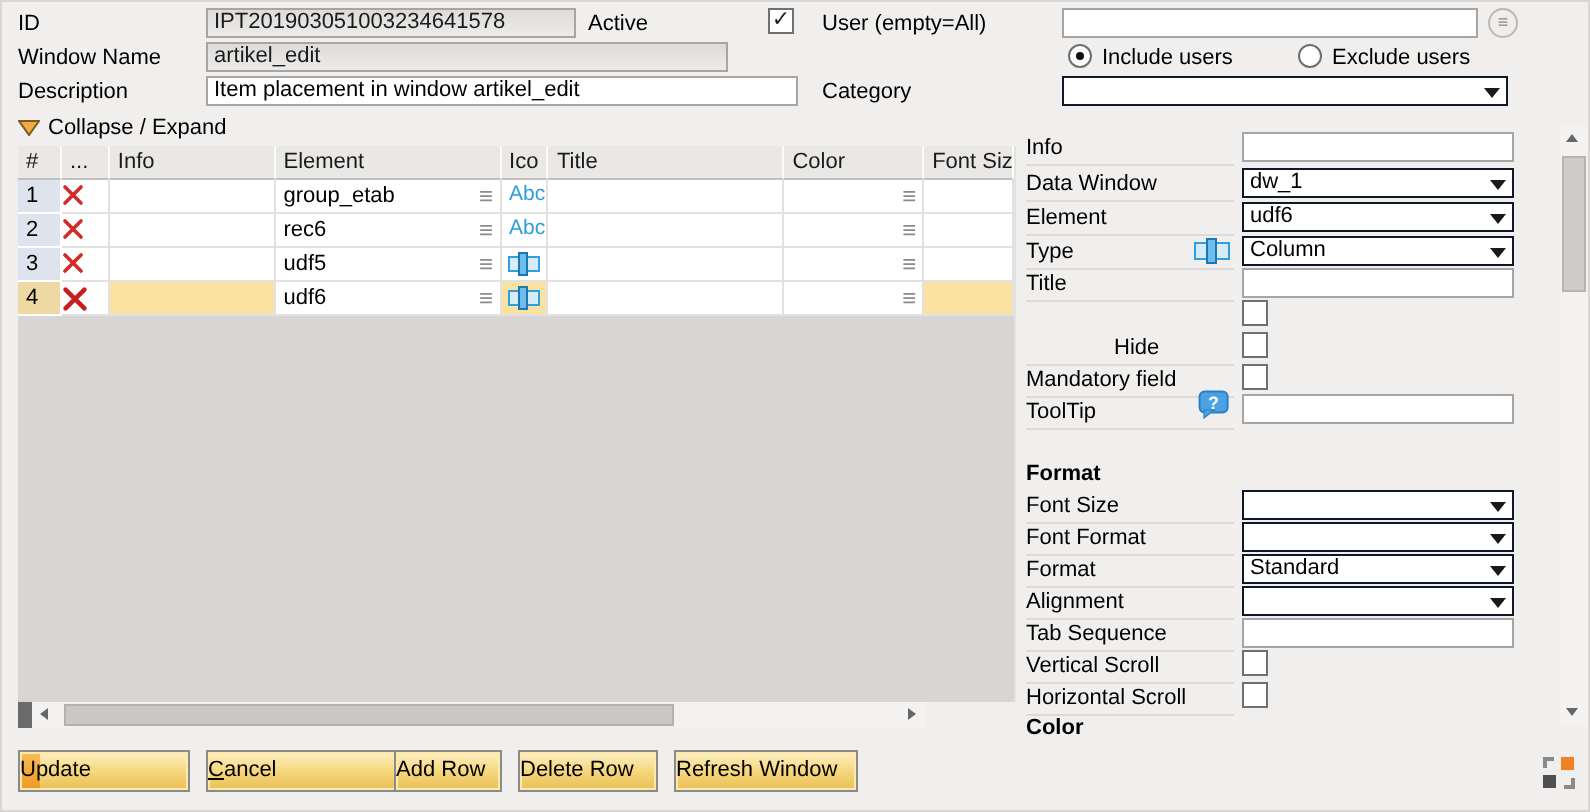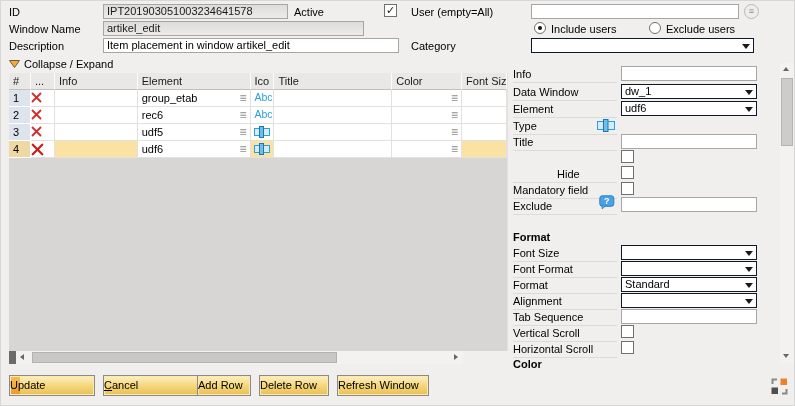--- a/index.html
+++ b/index.html
@@ -220,33 +220,34 @@
   <div class="dd pctl-dd" style="top:83px;"><span>dw_1</span><span class="dd-arrow"></span></div>
 
   <div class="plabel" style="top:101px;">Element</div>
   <div class="dd pctl-dd" style="top:100px;"><span>udf6</span><span class="dd-arrow"></span></div>
 
   <div class="plabel" style="top:118px;">Type</div>
   <svg class="icon-abs" style="left:596px;top:118px;" width="18" height="13" viewBox="0 0 18 13">
       <rect x="0.5" y="2.5" width="17" height="8" fill="#d6ecf9" stroke="#2b9fe0"></rect>
       <rect x="6.5" y="0.5" width="4.5" height="12" fill="#6fbde8" stroke="#1b78b5"></rect>
     </svg>
+  <div class="dd pctl-dd" style="top:117px;"><span>Column</span><span class="dd-arrow"></span></div>
 
   <div class="plabel" style="top:134px;">Title</div>
   <div class="inp pctl-inp" style="top:133px;"></div>
 
   <div class="cb" style="left:620px;top:149px;"></div>
 
   <div class="plabel" style="top:166px;padding-left:44px;">Hide</div>
   <div class="cb" style="left:620px;top:165px;"></div>
 
   <div class="plabel" style="top:182px;">Mandatory field</div>
   <div class="cb" style="left:620px;top:181px;"></div>
 
-  <div class="plabel" style="top:198px;">Exclude</div>
+  <div class="plabel" style="top:198px;">ToolTip</div>
   <svg class="icon-abs" style="left:598px;top:194px;" width="16" height="15" viewBox="0 0 16 15">
       <rect x="0.8" y="0.8" width="14" height="10.5" rx="2.5" fill="#4aa2e4" stroke="#2d7fc1"></rect>
       <polygon points="3,10 8,10 3,14" fill="#4aa2e4" stroke="#2d7fc1" stroke-width="0.6"></polygon>
       <text x="7.8" y="9.3" font-size="9" font-family="Liberation Sans, sans-serif" font-weight="bold" fill="#ffffff" text-anchor="middle">?</text>
     </svg>
   <div class="inp pctl-inp" style="top:196px;"></div>
 
   <div class="lbl bold" style="left:512px;top:230px;">Format</div>
 
   <div class="plabel" style="top:245px;">Font Size</div>

